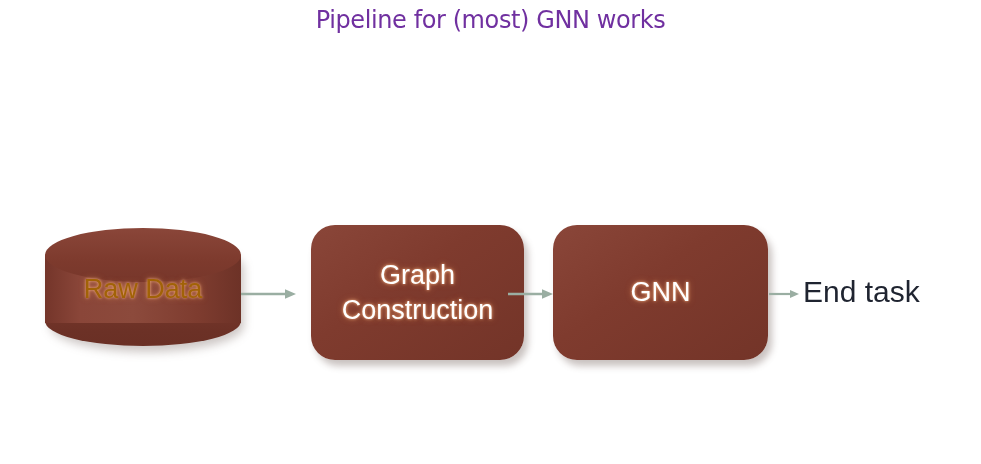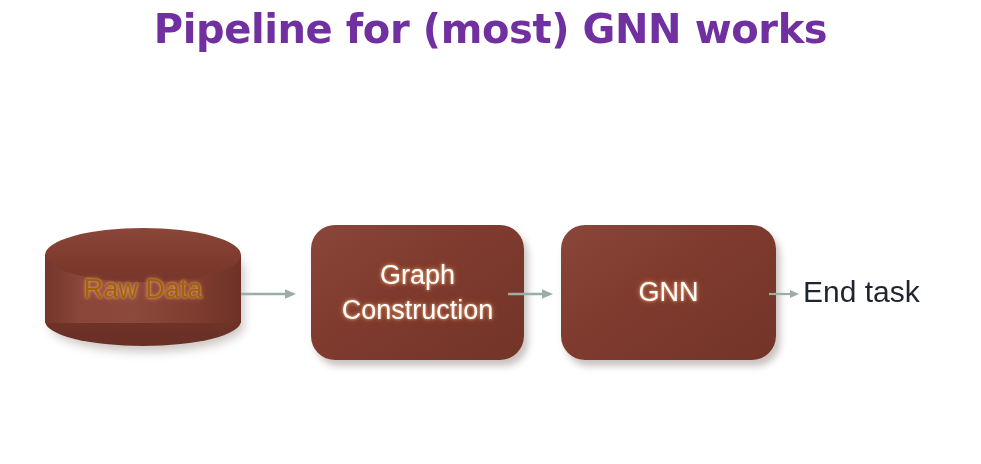--- a/index.html
+++ b/index.html
@@ -22,22 +22,22 @@
   }
 
   
   #slide-title {
     position: absolute;
     left: 0;
     top: 6px;
     width: 981px;
     text-align: center;
     font-family: "DejaVu Sans", "Liberation Sans", sans-serif;
-    font-size: 40px;
-    font-weight: bold;
+    font-size: 24px;
+    font-weight: normal;
     letter-spacing: -0.4px;
     color: #7030a0;
     white-space: nowrap;
   }
 
   
   .cylinder {
     position: absolute;
     left: 45px;
     top: 228px;
@@ -115,21 +115,20 @@
     justify-content: center;
   }
   #box-graph-construction {
     left: 295px;
     width: 213px;
     margin-left: 16px;
   }
   #box-gnn {
     left: 553px;
     width: 215px;
-    margin-left: 8px;
   }
   .proc-label {
     font-size: 27px;
     line-height: 1.28;
     color: #ffffff;
     text-align: center;
     text-shadow: 0 0 3px rgba(255, 190, 140, 0.9), 0 0 6px rgba(255, 160, 100, 0.5);
     white-space: pre-line;
   }
 

